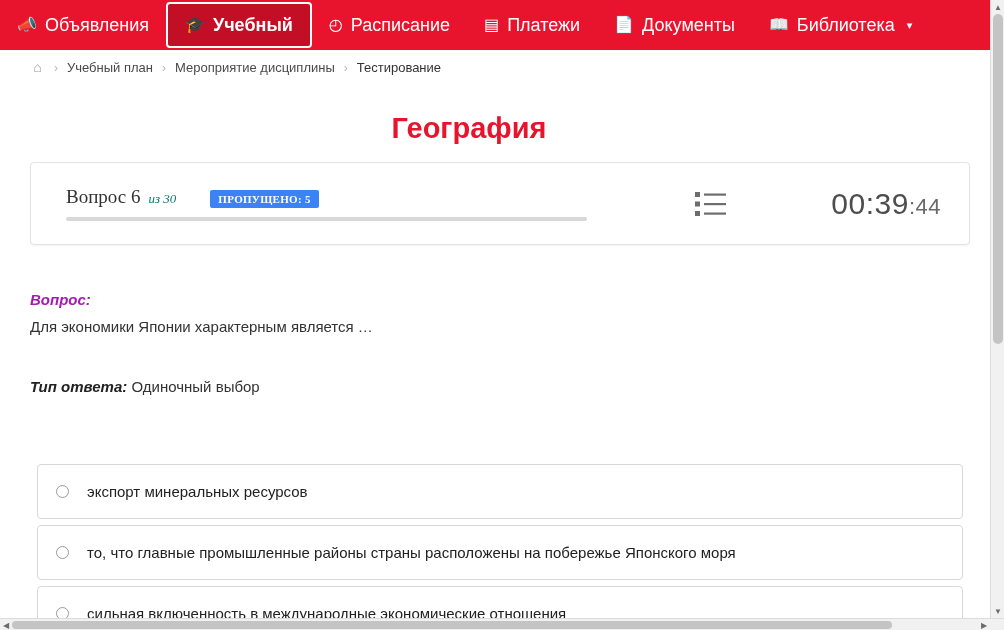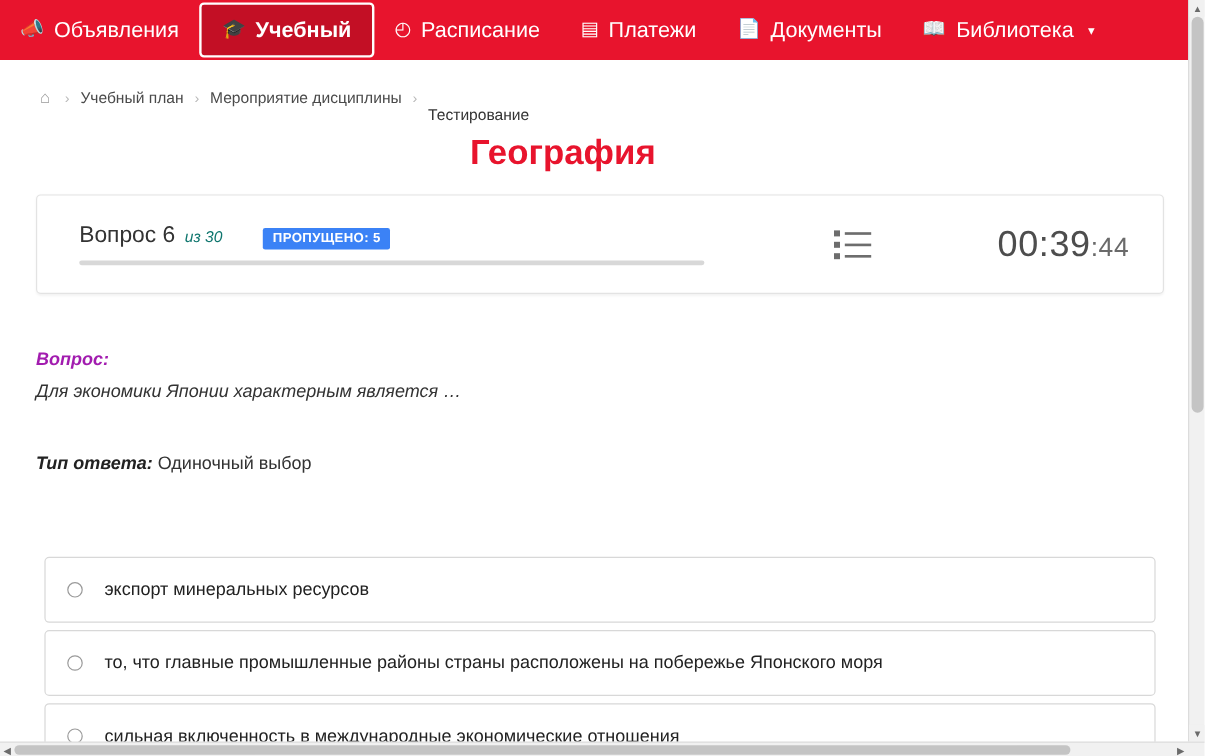--- a/index.html
+++ b/index.html
@@ -66,21 +66,21 @@
     top: 60px;
     left: 30px;
     display: flex;
     align-items: center;
     gap: 9px;
     font-size: 13px;
     color: #555555;
   }
   .crumb-sep { color: #b9b9b9; font-size: 12px; }
   .crumb { color: #4a4a4a; cursor: pointer; }
-  .crumb.current { color: #333333; margin-top: 28px; }
+  .crumb.current { color: #333333; }
   .home-icon {
     display: inline-block;
     width: 15px; height: 15px;
     color: #9a9a9a;
     font-size: 14px;
     line-height: 15px;
     text-align: center;
   }
 
   
@@ -105,20 +105,21 @@
     background: #ffffff;
     border: 1px solid #e3e3e3;
     border-radius: 4px;
     box-shadow: 0 1px 2px rgba(0,0,0,0.05);
     display: flex;
     align-items: center;
   }
   .q-block {
     padding-left: 35px;
     width: 560px;
+    font-family: Liberation Serif, serif;
   }
   .q-line {
     display: flex;
     align-items: baseline;
     gap: 8px;
   }
   .q-num {
     font-size: 19px;
     color: #333333;
   }
@@ -175,21 +176,20 @@
     font-weight: bold;
     font-style: italic;
     color: #a21caf;
   }
   .q-text {
     position: absolute;
     top: 318px;
     left: 30px;
     font-size: 15px;
     color: #333333;
-    font-style: italic;
   }
   .answer-type {
     position: absolute;
     top: 378px;
     left: 30px;
     font-size: 15px;
     color: #333333;
   }
   .answer-type b {
     font-style: italic;

